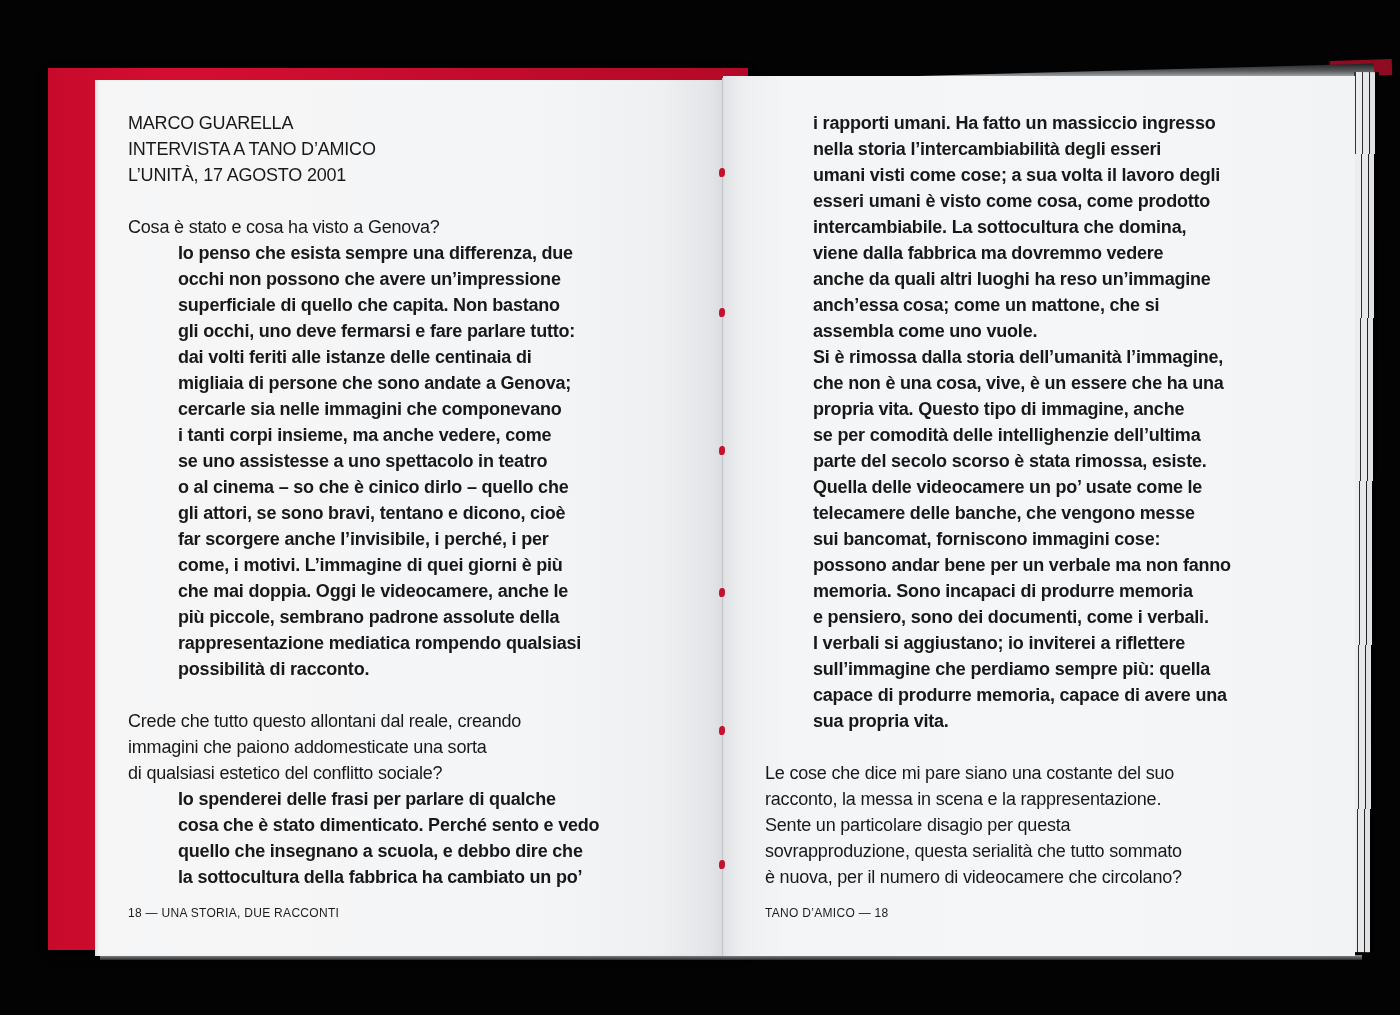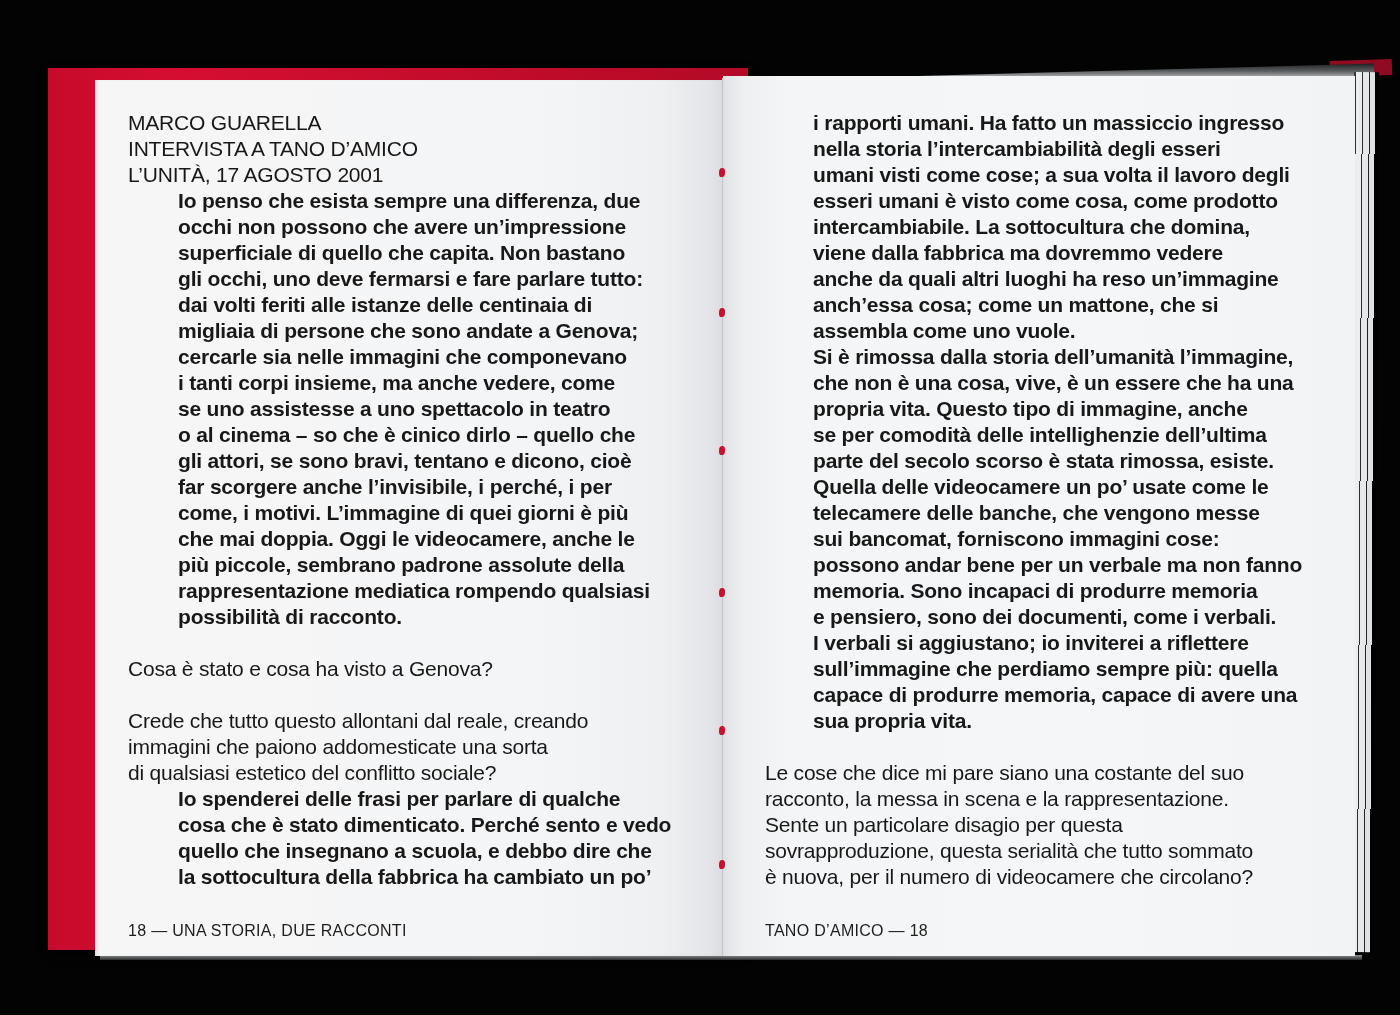--- a/index.html
+++ b/index.html
@@ -92,38 +92,38 @@
   .stitch {
     position: absolute;
     width: 6px; height: 9px;
     background: #c3112e;
     border-radius: 50% 40% 50% 40%;
   }
 
   
   .text-col {
     position: absolute;
-    font-size: 21px;
+    font-size: 18px;
     line-height: 26px;
     letter-spacing: -0.2px;
     color: #181818;
   }
   .left-col  { left: 33px; top: 30px; width: 575px; }
   .right-col { left: 42px; top: 34px; width: 585px; }
 
   .lines { white-space: pre-line; }
   .page-header { margin: 0 0 0 0; }
   .gap-before { margin-top: 26px; }
   .answer-block { margin-left: 50px; font-weight: bold; }
   .page-right .answer-block { margin-left: 48px; margin-top: 0; }
 
   .footer {
     position: absolute;
-    bottom: 16px;
-    font-size: 16px;
+    bottom: 36px;
+    font-size: 12px;
     letter-spacing: 0.3px;
     color: #1d1d1d;
     white-space: nowrap;
   }
   .page-left  .footer { left: 33px; }
   .page-right .footer { left: 42px; }
 </style>
 </head>
 <body>
 
@@ -133,38 +133,38 @@
   <div class="cover-corner-right"></div>
   <div class="top-stack"></div>
   <div class="right-stack"></div>
   <div class="bottom-edge"></div>
 
   <div class="page page-left">
     <div class="text-col left-col">
       <div class="lines page-header">MARCO GUARELLA
 INTERVISTA A TANO D’AMICO
 L’UNITÀ, 17 AGOSTO 2001</div>
+      <div class="lines gap-before">Cosa è stato e cosa ha visto a Genova?</div>
       <div class="lines answer-block">Io penso che esista sempre una differenza, due
 occhi non possono che avere un’impressione
 superficiale di quello che capita. Non bastano
 gli occhi, uno deve fermarsi e fare parlare tutto:
 dai volti feriti alle istanze delle centinaia di
 migliaia di persone che sono andate a Genova;
 cercarle sia nelle immagini che componevano
 i tanti corpi insieme, ma anche vedere, come
 se uno assistesse a uno spettacolo in teatro
 o al cinema – so che è cinico dirlo – quello che
 gli attori, se sono bravi, tentano e dicono, cioè
 far scorgere anche l’invisibile, i perché, i per
 come, i motivi. L’immagine di quei giorni è più
 che mai doppia. Oggi le videocamere, anche le
 più piccole, sembrano padrone assolute della
 rappresentazione mediatica rompendo qualsiasi
 possibilità di racconto.</div>
-      <div class="lines gap-before">Cosa è stato e cosa ha visto a Genova?</div>
       <div class="lines gap-before">Crede che tutto questo allontani dal reale, creando
 immagini che paiono addomesticate una sorta
 di qualsiasi estetico del conflitto sociale?</div>
       <div class="lines answer-block">Io spenderei delle frasi per parlare di qualche
 cosa che è stato dimenticato. Perché sento e vedo
 quello che insegnano a scuola, e debbo dire che
 la sottocultura della fabbrica ha cambiato un po’</div>
     </div>
     <div class="footer">18 — UNA STORIA, DUE RACCONTI</div>
   </div>

